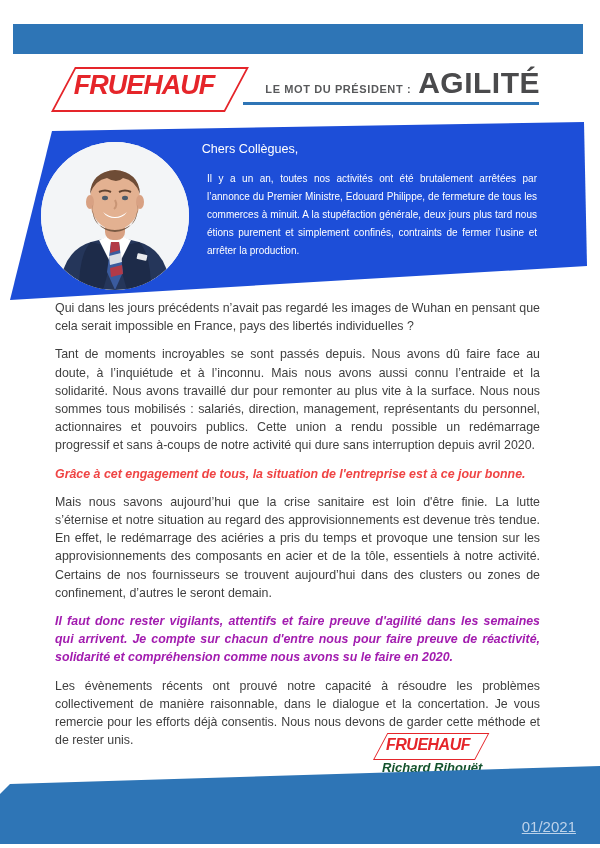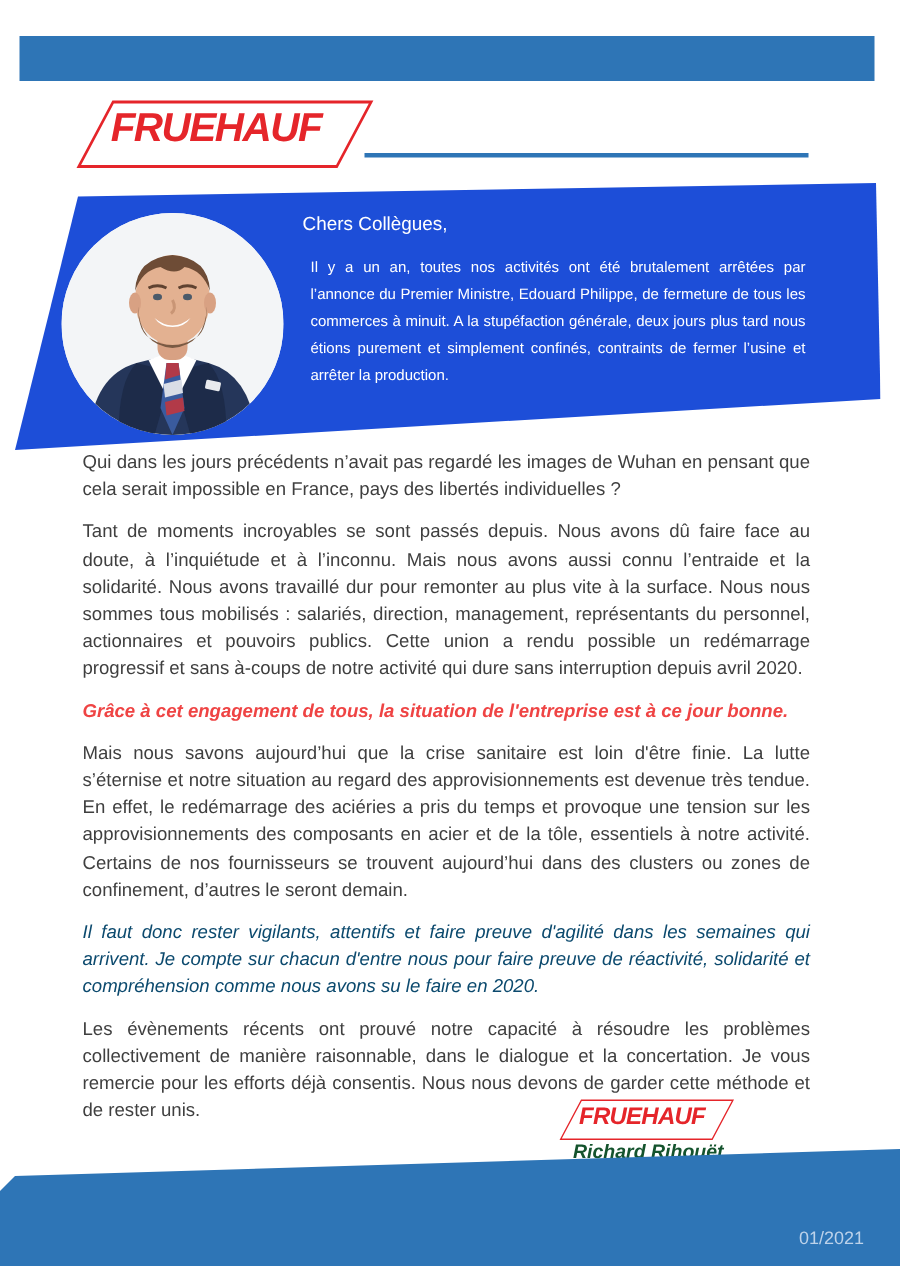--- a/index.html
+++ b/index.html
@@ -66,21 +66,21 @@
   .body-col{
     position:absolute; left:55px; top:289px; width:485px;
     color:#3f3f3f; font-size:12.4px; line-height:18.2px;
   }
   .body-col p{margin:0 0 10px 0; text-align:justify;}
   .highlight{
     color:#ef4444; font-style:italic; font-weight:600;
     text-align:right; margin:2px 0 10px 0 !important;
   }
   .callout{
-    color:#0c4a6e; font-style:italic; font-weight:normal;
+    color:#a21caf; font-style:italic; font-weight:bold;
   }
   .signature{
     margin:4px 0 0 327px !important; font-weight:bold; font-style:italic;
     color:#14532d; font-size:13px; text-align:left !important;
   }
   
   .logo-box-sm{
     position:absolute; left:373px; top:723px; width:100px; height:25px;
     border:1.5px solid #e5252a; transform:skewX(-28deg); transform-origin:bottom left;
     background:#ffffff;
@@ -90,33 +90,37 @@
     color:#e5252a; font-weight:800; font-style:italic; font-size:16px;
     letter-spacing:-0.5px; white-space:nowrap;
   }
   
   .footer-band{
     position:absolute; left:0; top:748px; width:600px; height:100px;
     background:#2e75b6;
     clip-path:polygon(10px 26px, 600px 8px, 600px 91px, 0 91px, 0 36px);
   }
   .issue{
-    position:absolute; right:24px; top:60px; color:#bcd2ea; font-size:12px;
+    position:absolute; right:24px; top:60px; color:#bcd2ea; font-size:15px;text-decoration:underline;
   }
 </style>
 </head>
 <body>
 
 <div class="page">
 
   <div class="topbar"></div>
 
   <div class="logo-box"></div>
   <div class="logo-text">FRUEHAUF</div>
 
+  <div class="header-line">
+    <span class="kicker">LE MOT DU PRÉSIDENT :</span>
+    <span class="agility">AGILITÉ</span>
+  </div>
   <div class="header-underline"></div>
 
   <div class="hero-band">
     <div class="hero-content">
       <div class="photo">
         <svg width="148" height="148" viewBox="0 0 148 148">
           <rect x="0" y="0" width="148" height="148" fill="#f3f5f7"></rect>
 
           <path d="M18 148 Q22 108 50 100 L74 94 L98 100 Q126 108 130 148 Z" fill="#25365a"></path>
           <path d="M50 100 L74 106 L62 148 L38 148 Q38 112 50 100 Z" fill="#1d2b49"></path>

